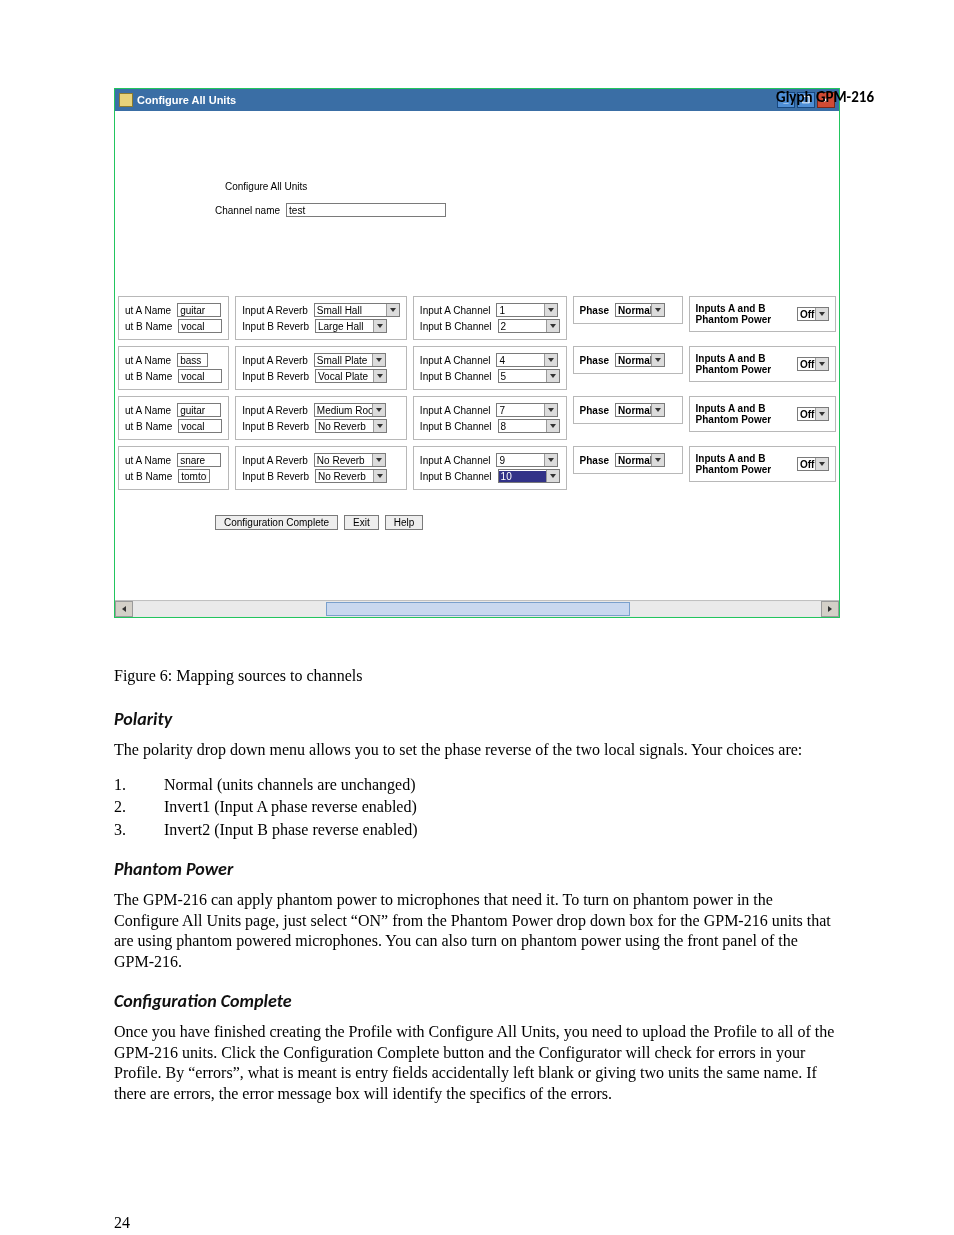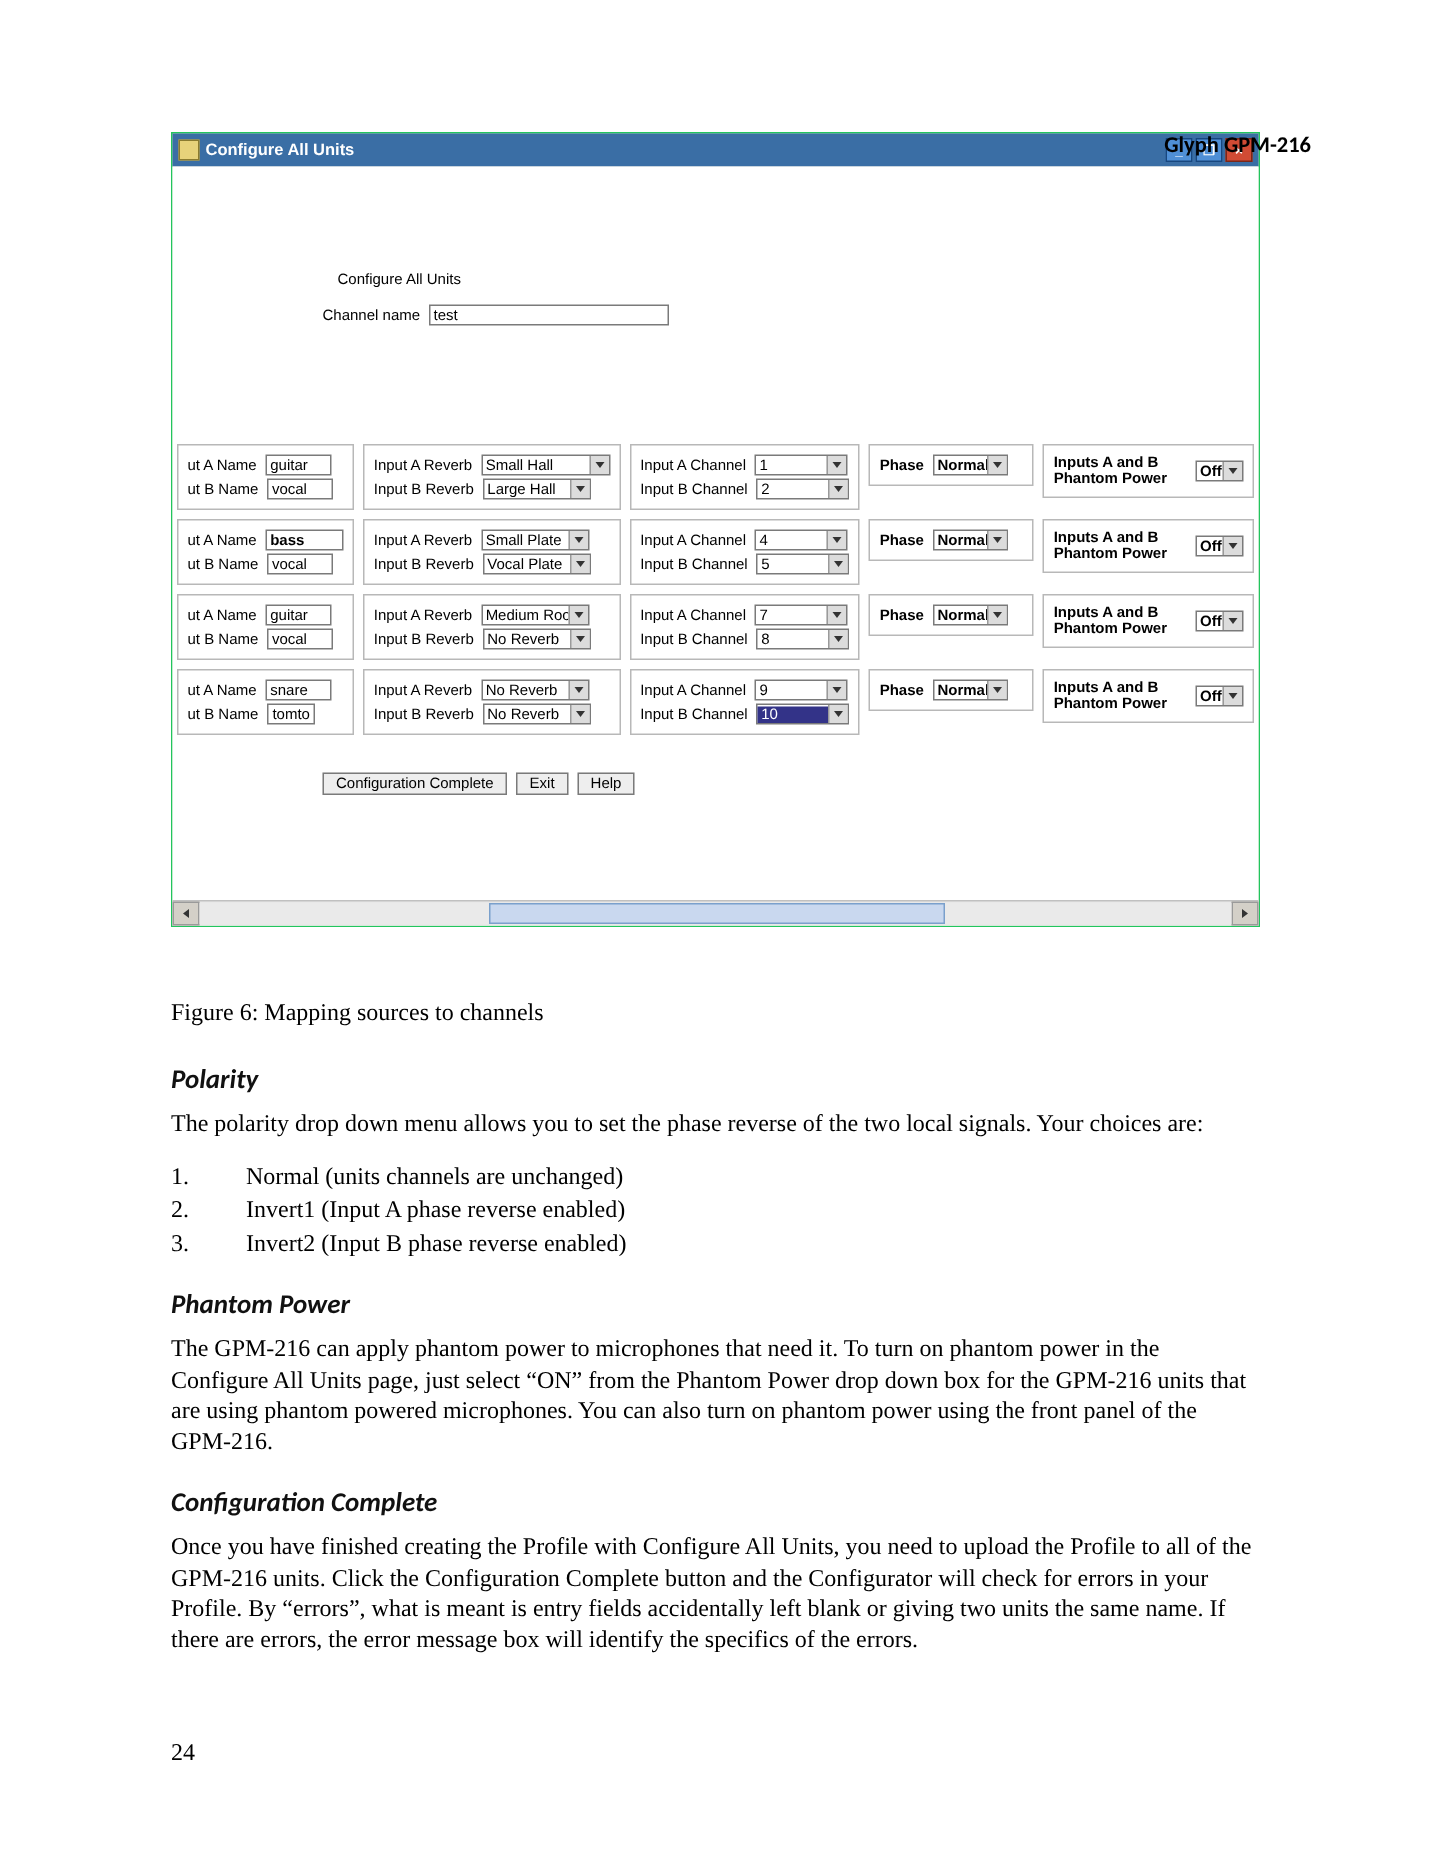--- a/index.html
+++ b/index.html
@@ -40,21 +40,21 @@
   .hscroll .arrow.l::after{border-right:4px solid #333;}
   .hscroll .arrow.r::after{border-left:4px solid #333;}
   .hscroll .track{flex:1;background:#eaeaea;height:14px;position:relative;}
   .hscroll .thumb{position:absolute;left:28%;width:44%;top:0;bottom:0;background:#c9d8ef;border:1px solid #7aa0cc;}
   
   .caption{margin:0 0 22px 0;}
   h3.section{font-family:Calibri,Arial,sans-serif;font-style:italic;font-weight:bold;font-size:18px;color:#111;margin:18px 0 10px 0;}
   p{margin:0 0 14px 0;line-height:1.28;}
   .numlist{display:grid;grid-template-columns:50px auto;row-gap:2px;margin:0 0 14px 0;}
   .numlist div{line-height:1.28;}
-  .pagenum{margin-top:56px;font-size:16px;}
+  .pagenum{margin-top:110px;font-size:16px;}
 </style>
 </head>
 <body>
 
 <div class="page">
   <div class="header-right">Glyph GPM-216</div>
 
   <div class="shot">
     <div class="titlebar">
       <div class="left">
@@ -147,21 +147,21 @@
                       </div>
                     </div>
                   </div>
                 </td>
               </tr>
               <tr>
                 <td style="width:100px">
                   <div class="block">
                     <div class="pair">
                       <span class="lbl">ut A Name</span>
-                      <input class="txt" style="width: 52px; font-weight: bold;" value="bass">
+                      <input class="txt" style="width: 31px;" value="bass">
                     </div>
                     <div class="pair">
                       <span class="lbl">ut B Name</span>
                       <input class="txt" style="width: 44px;" value="vocal">
                     </div>
                   </div>
                 </td>
                 <td style="width:150px">
                   <div class="block">
                     <div class="pair">

